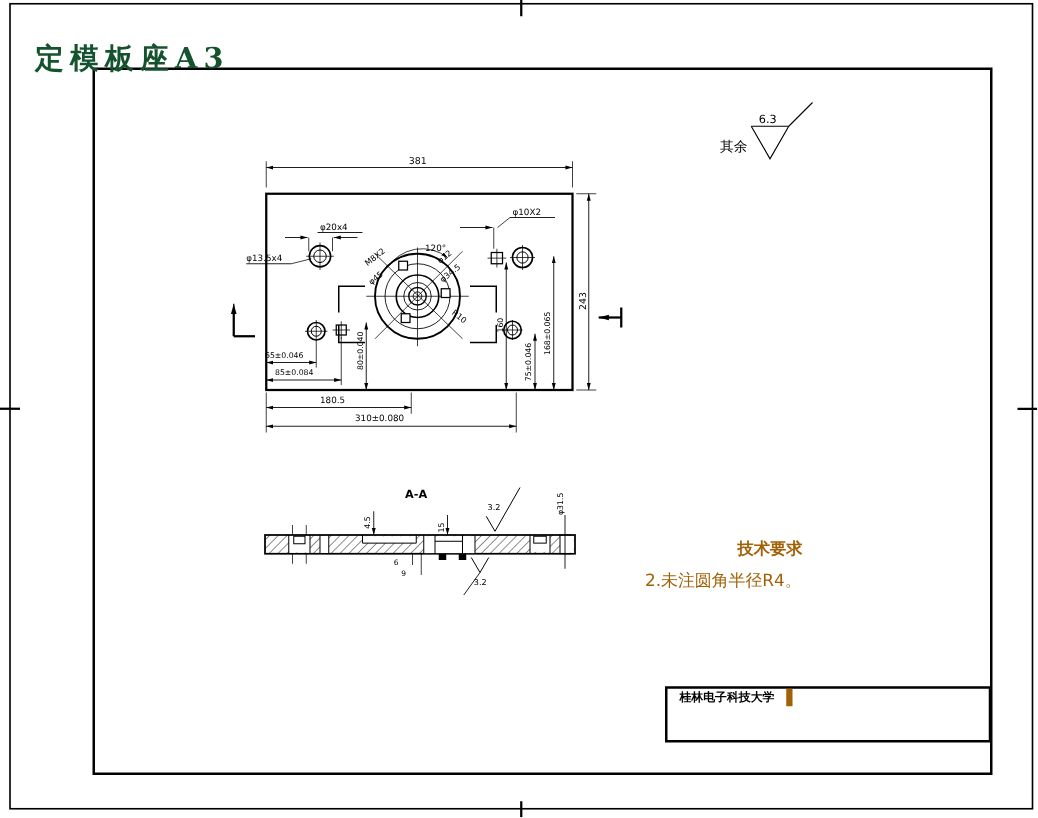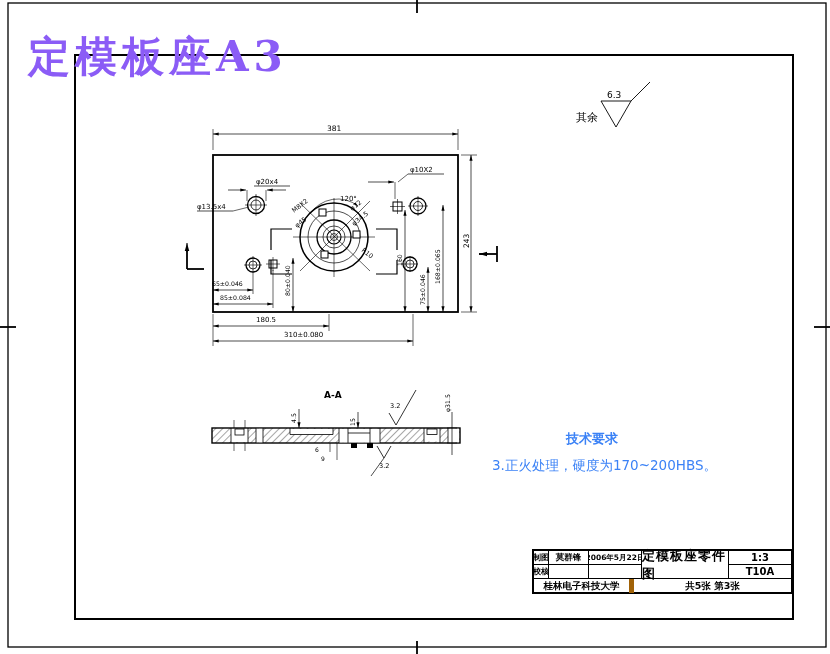--- a/index.html
+++ b/index.html
@@ -3,23 +3,23 @@
 <meta charset="utf-8">
 <style>
   html,body{margin:0;padding:0;background:#fff}
   .page{position:relative;width:830px;height:654px;background:#fff;overflow:hidden;font-family:"DejaVu Sans",sans-serif}
   svg{position:absolute;left:0;top:0}
   svg text{fill:#000;font-family:"DejaVu Sans",sans-serif}
   .ln{stroke:#000;fill:none}
   .wf{fill:#fff;stroke:#000}
   .wn{fill:#fff;stroke:none}
   .bf{fill:#000;stroke:none}
-  .red-title{position:absolute;left:28px;top:34px;font-size:42px;font-weight:bold;color:#8b5cf6;
+  .red-title{position:absolute;left:28px;top:34px;font-size:23px;font-weight:bold;color:#14532d;
     font-family:"DejaVu Serif",serif;letter-spacing:5px;white-space:nowrap;line-height:1.1}
-  .tech{position:absolute;left:492px;top:430px;width:252px;color:#3b82f6}
+  .tech{position:absolute;left:516px;top:430px;width:252px;color:#a16207}
   .tech-title{width:200px;text-align:center;font-size:13px;font-weight:bold;margin-bottom:6px}
   .tech-item{font-size:13.5px;line-height:22px;white-space:nowrap}
   .tb{position:absolute;left:532px;top:549px;width:261px;height:45px;border:2px solid #000;box-sizing:border-box}
   .tb-top{display:flex;height:27px;border-bottom:1px solid #000}
   .tb-col{display:flex;flex-direction:column;border-right:1px solid #000;box-sizing:border-box}
   .col-a{width:15px}.col-b{width:40px}.col-c{width:53px}.col-d{width:87px}.col-e{flex:1;border-right:none}
   .tcell{flex:1;display:flex;align-items:center;justify-content:center;box-sizing:border-box;overflow:hidden;white-space:nowrap}
   .tcell.top{border-bottom:1px solid #000}
   .lab{font-size:8px;font-weight:bold}
   .nm{font-size:8.5px;font-weight:bold}
@@ -250,42 +250,22 @@
     <line class="ln" x1="447" y1="428" x2="457" y2="428" stroke-width="0.6"></line>
     <line class="ln" x1="447" y1="443" x2="457" y2="443" stroke-width="0.6"></line>
     <text transform="translate(450,412) rotate(-90)" font-size="6.2">φ31.5</text>
   </g>
 </svg>
 
 <div class="red-title">定模板座A3</div>
 
 <div class="tech">
   <div class="tech-title">技术要求</div>
-  <div class="tech-item">3.正火处理，硬度为170~200HBS。</div>
+  <div class="tech-item">2.未注圆角半径R4。</div>
 </div>
 
 <div class="tb">
-  <div class="tb-top">
-    <div class="tb-col col-a">
-      <div class="tcell top lab">制图</div>
-      <div class="tcell lab">校核</div>
-    </div>
-    <div class="tb-col col-b">
-      <div class="tcell top nm">莫群锋</div>
-      <div class="tcell nm"></div>
-    </div>
-    <div class="tb-col col-c">
-      <div class="tcell top dt">2006年5月22日</div>
-      <div class="tcell dt"></div>
-    </div>
-    <div class="tb-col col-d ttl">定模板座零件图</div>
-    <div class="tb-col col-e">
-      <div class="tcell top sc">1:3</div>
-      <div class="tcell sc">T10A</div>
-    </div>
-  </div>
   <div class="tb-bot">
     <div class="school">桂林电子科技大学</div>
-    <div class="sheet">共5张 第3张</div>
   </div>
 </div>
 
 </div>
 
 </body></html>

